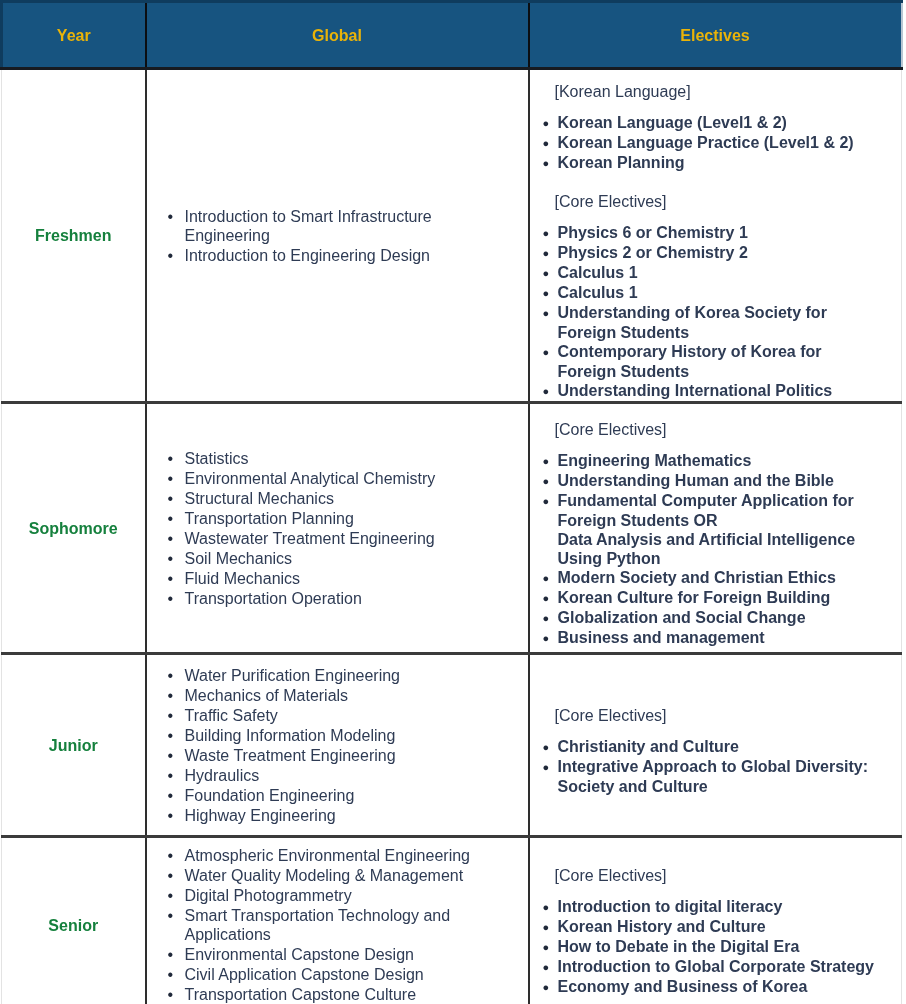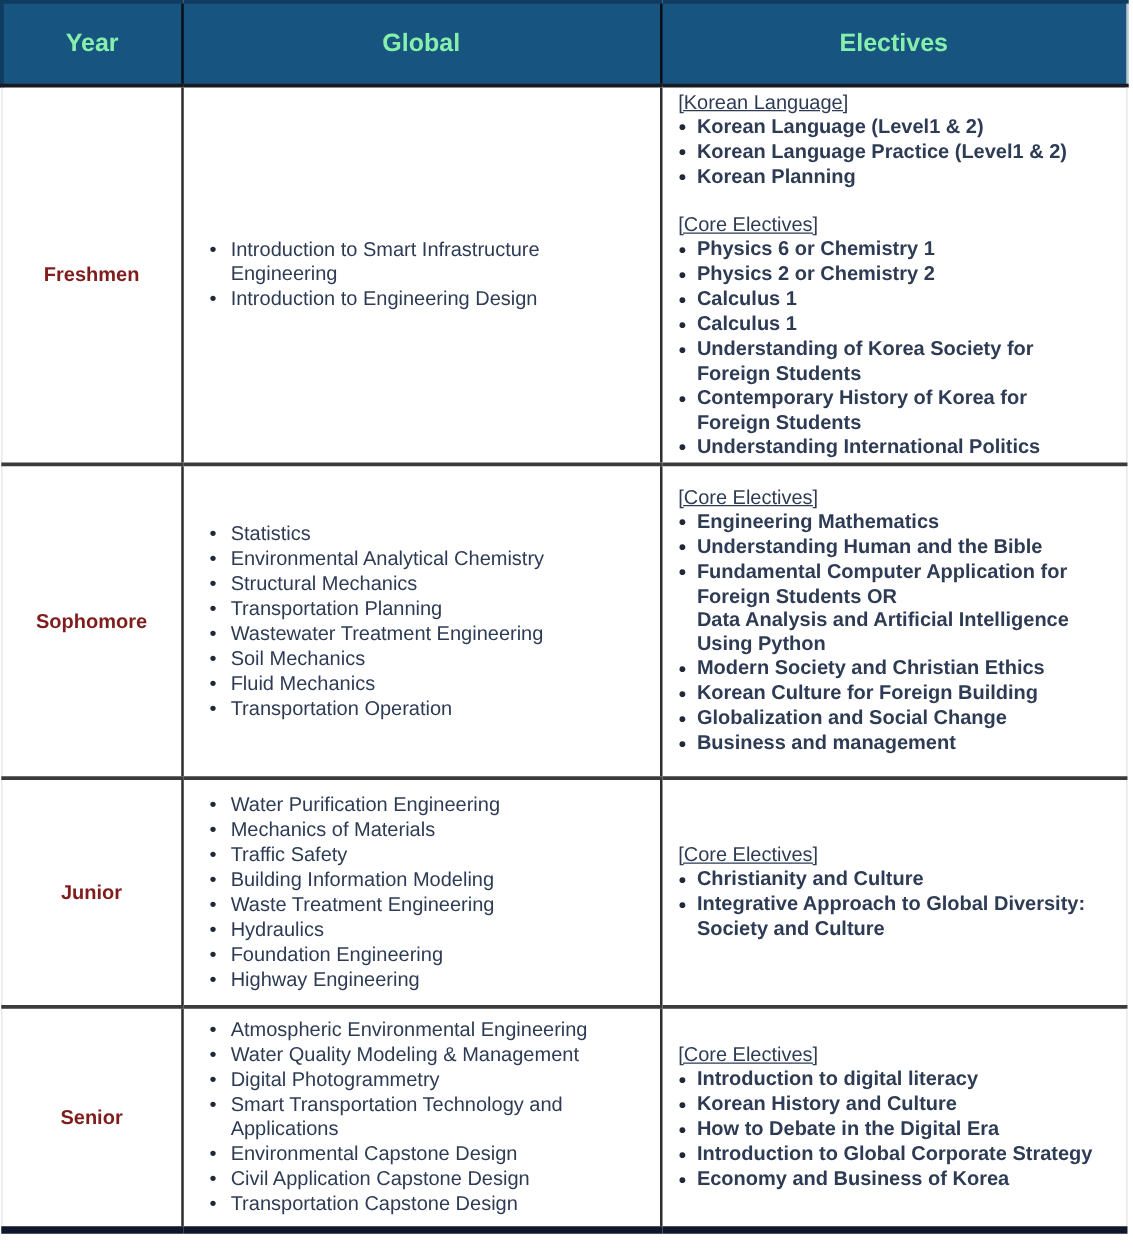--- a/index.html
+++ b/index.html
@@ -14,23 +14,23 @@
 
   table.curriculum {
     width:900px; border-collapse:collapse; table-layout:fixed;
   }
   col.col-year { width:144px; }
   col.col-major { width:383px; }
   col.col-electives { width:373px; }
 
   thead th {
     background:#175480;
-    color:#86efac;
+    color:#eab308;
     font-weight:bold;
-    font-size:20px;
+    font-size:16px;
     height:64px;
     text-align:center;
     vertical-align:middle;
     border-top:3px solid #0f3c5e;
     border-bottom:3px solid #171b21;
     padding:0;
   }
   thead th:first-child { border-left:3px solid #0f3c5e; }
   thead th + th { border-left:2px solid #0b0e12; }
   thead th:last-child { border-right:2px solid #b9c6d2; }
@@ -45,38 +45,38 @@
   tbody td:last-child { border-right:1px solid #e3e3e3; }
   tbody tr + tr td { border-top:3px solid #3b3b3b; }
   tbody tr:last-child td { border-bottom:6px solid #0f172a; }
 
   tbody tr:nth-child(1) td { height:300px; }
   tbody tr:nth-child(2) td { height:248px; }
   tbody tr:nth-child(3) td { height:180px; }
   tbody tr:nth-child(4) td { height:174px; }
 
   .year-label {
-    display:block; text-align:center; font-weight:bold; color:#7f1d1d;
+    display:block; text-align:center; font-weight:bold; color:#15803d;
   }
 
   ul.major-list {
     margin:0 0 0 21px; padding:0 8px 0 0; list-style:none;
   }
   ul.major-list li {
     padding-left:17px; white-space:pre-line; margin:1px 0;
   }
   ul.major-list li::before {
     content:"\2022";
     display:inline-block; width:17px; margin-left:-17px;
     color:#20293a;
   }
 
   .electives-content { padding:0 18px 0 13px; }
   .elective-section + .elective-section { margin-top:19px; }
-  .section-title { margin:0;text-decoration:underline; }
+  .section-title { margin:12px; }
   ul.electives-list { margin:0; padding:0; list-style:none; }
   ul.electives-list li { padding-left:15px; white-space:pre-line;font-weight:bold; }
   ul.electives-list li::before {
     content:"\25CF";
     display:inline-block; width:15px; margin-left:-15px;
     font-size:11px; vertical-align:1px;
     color:#20293a;
   }
 </style>
 </head>
@@ -206,21 +206,21 @@
     </td>
     <td>
       <ul class="major-list">
               <li>Atmospheric Environmental Engineering</li>
               <li>Water Quality Modeling &amp; Management</li>
               <li>Digital Photogrammetry</li>
               <li>Smart Transportation Technology and
 Applications</li>
               <li>Environmental Capstone Design</li>
               <li>Civil Application Capstone Design</li>
-              <li>Transportation Capstone Design</li>
+              <li>Transportation Capstone Culture</li>
             </ul>
     </td>
     <td>
       <div class="electives-content">
               <div class="elective-section">
                 <div class="section-title">[Core Electives]</div>
                 <ul class="electives-list">
                   <li>Introduction to digital literacy</li>
                   <li>Korean History and Culture</li>
                   <li>How to Debate in the Digital Era</li>

